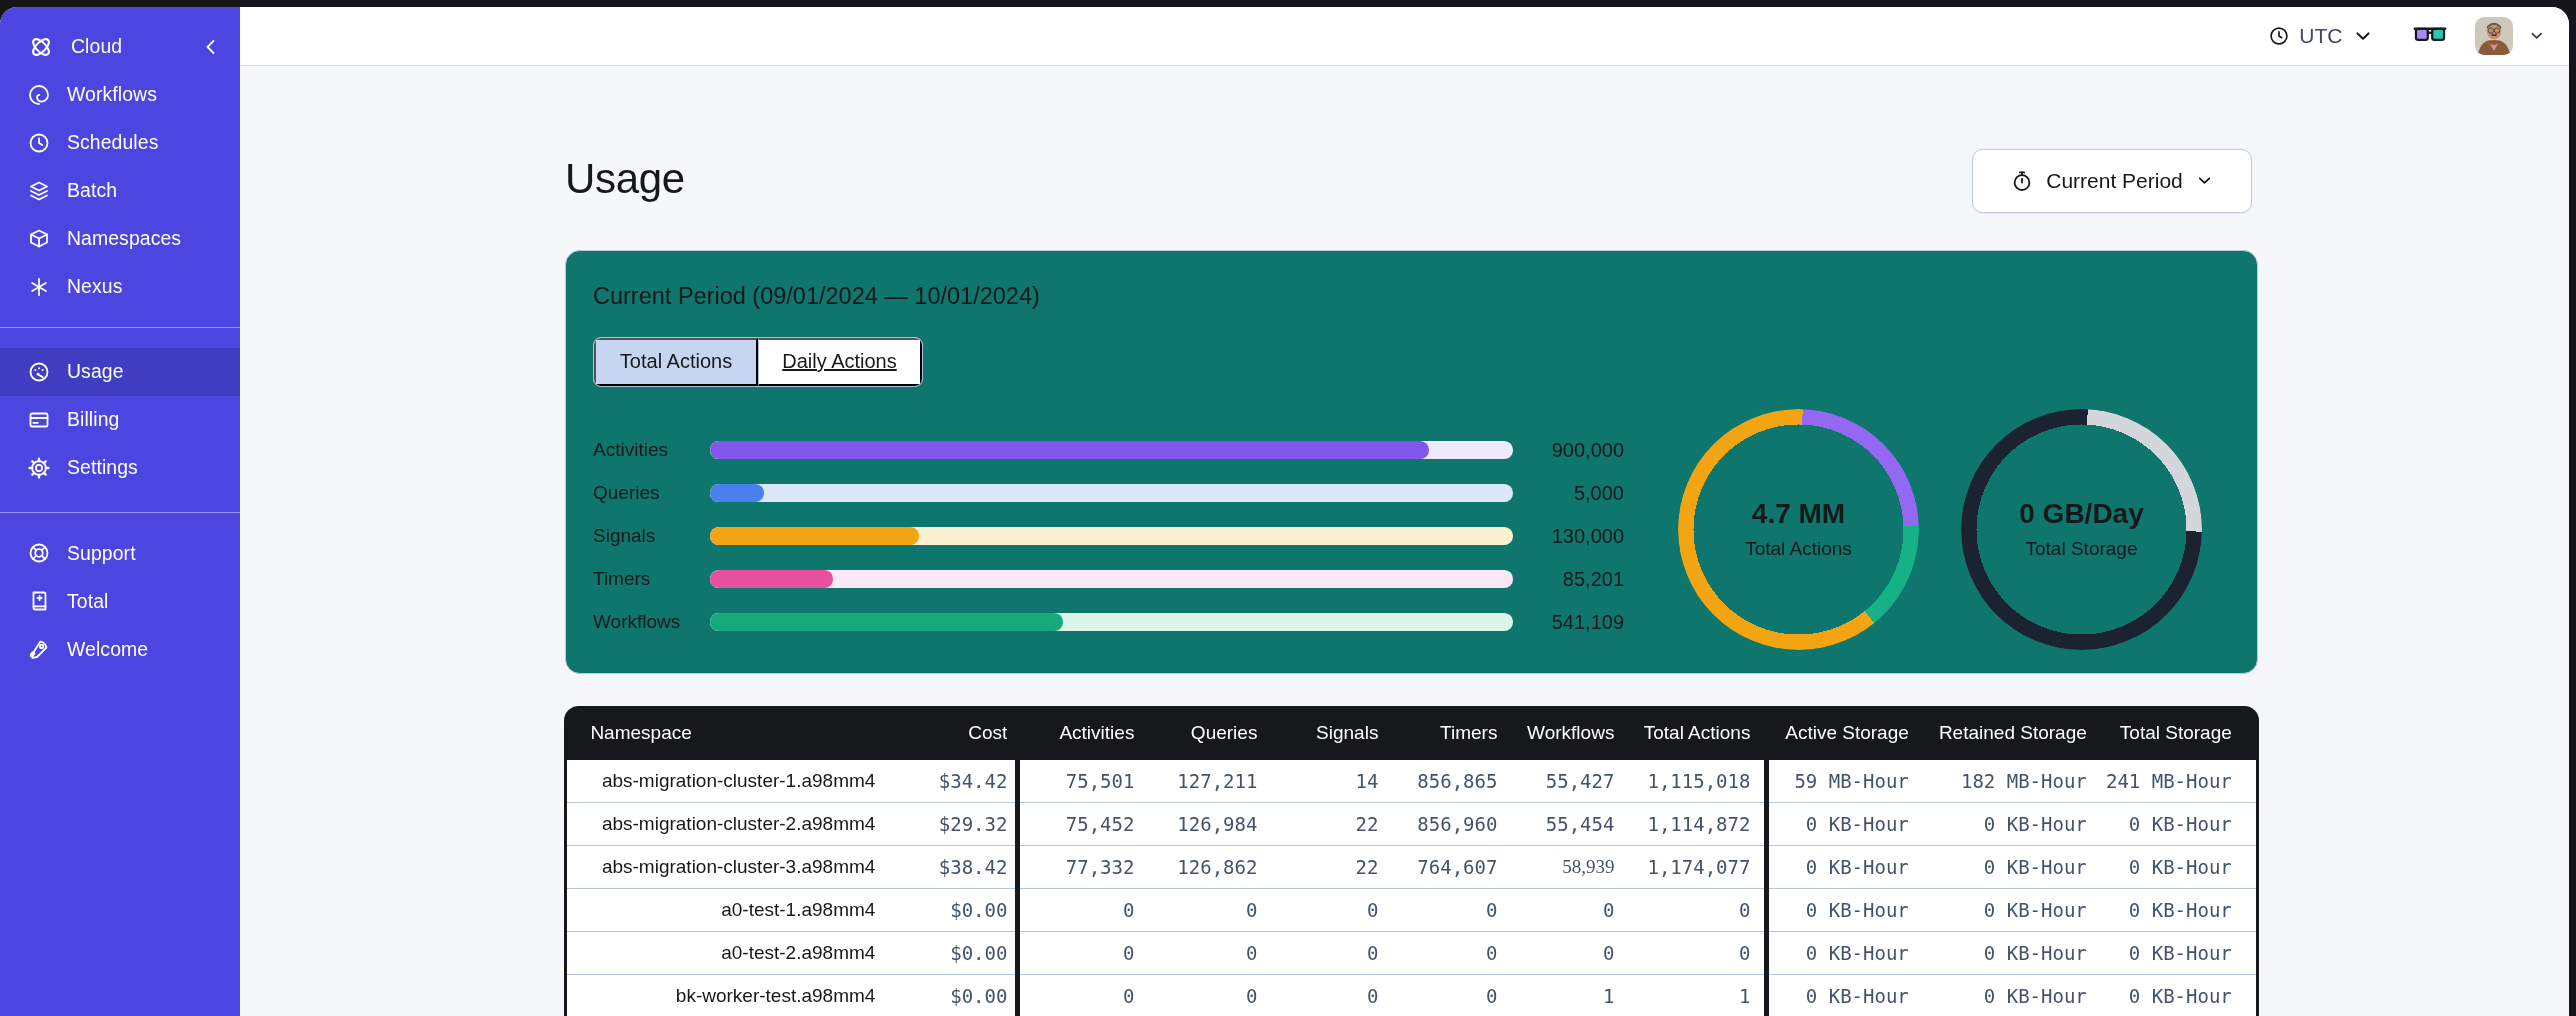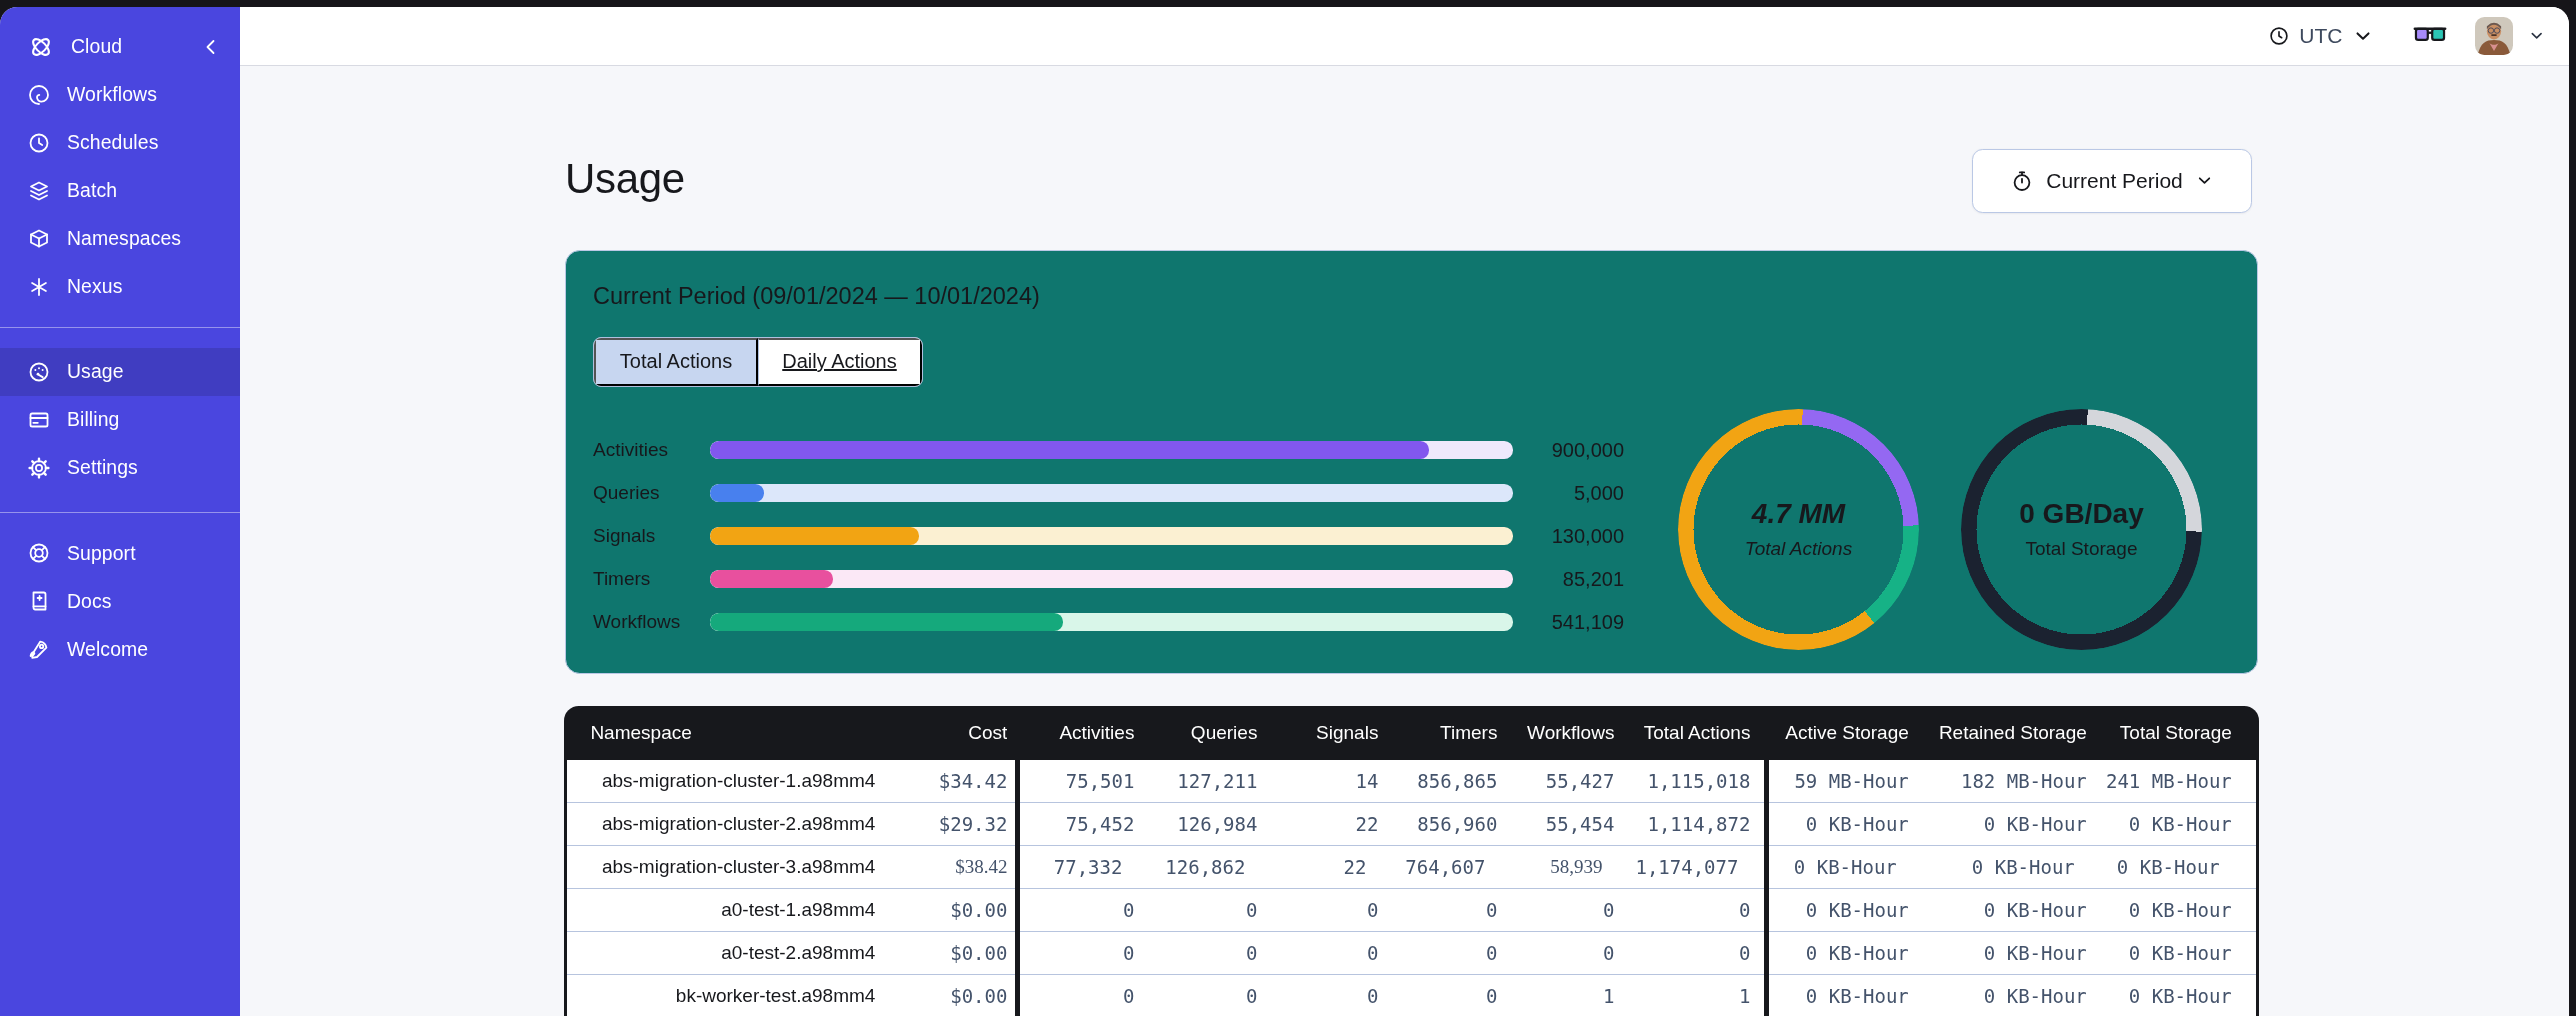--- a/index.html
+++ b/index.html
@@ -66,21 +66,21 @@
   .bar-val { margin-left:auto; font-size:20px; color:#17181C; }
 
   .donut { position:absolute; top:158px; width:241px; height:241px; }
   .donut .ring { width:100%; height:100%; border-radius:50%;
     -webkit-mask:radial-gradient(circle, transparent 105px, #000 105px);
             mask:radial-gradient(circle, transparent 105px, #000 105px); }
   .donut-center { position:absolute; inset:0; display:flex; flex-direction:column;
     align-items:center; justify-content:center; gap:8px; }
   .donut-value { font-size:28px; font-weight:600; color:#17181C; }
   .donut-sub { font-size:19px; color:#17181C; }
-  #donut-0 { left:1112px;font-style:italic; } #donut-1 { left:1395px; }
+  #donut-0 { left:1112px; } #donut-1 { left:1395px; }
 
   
   .table-card { position:absolute; left:324px; top:640px; width:1695px; height:316px;
     background:var(--c-thead,#17181C); border-radius:14.8px 14.8px 0 0; padding:0 3.4px; }
   .t-head { height:54px; display:flex; align-items:center; color:#fff; }
   .t-row { height:43px; display:flex; align-items:center; background:#fff;
     border-bottom:1.3px solid var(--c-rowline,#B7C4DE); }
   .t-cell { flex:0 0 auto; white-space:nowrap; overflow:hidden; }
   .t-head .t-cell { font-size:19px; font-weight:500; color:#fff; text-align:right; }
   .t-head .c-ns { text-align:left; }
@@ -204,21 +204,21 @@
           <span>Support</span>
         </div>
         <div class="s-row">
           <span class="icon">
             <svg viewBox="0 0 24 24" fill="none" stroke="currentColor" stroke-width="1.8" stroke-linecap="round" stroke-linejoin="round">
               <path d="M6.5 3.5 H16.8 a1.7 1.7 0 0 1 1.7 1.7 V20.5 H8.2 a1.7 1.7 0 0 1 -1.7 -1.7 Z"></path>
               <path d="M6.5 17.3 H18.5"></path>
               <path d="M10.6 9 h4 M12.6 7 v4"></path>
             </svg>
           </span>
-          <span>Docs</span>
+          <span>Total</span>
         </div>
         <div class="s-row">
           <span class="icon">
             <svg viewBox="0 0 24 24" fill="none" stroke="currentColor" stroke-width="1.8" stroke-linecap="round" stroke-linejoin="round">
               <path d="M13.3 4.6 c3.2 .5 5.6 2.9 6.1 6.1 L10 20 l-4.8 .9 .9 -4.8 Z"></path>
               <circle cx="14.6" cy="9.4" r="1.7"></circle>
               <path d="M6.4 15.2 c-1.6 .4 -2.5 2 -2.8 3.8 1.8 -.3 3.4 -1.2 3.8 -2.8"></path>
             </svg>
           </span>
           <span>Welcome</span>
@@ -385,21 +385,21 @@
               <span class="t-cell num" style="width: 121px;">22</span>
               <span class="t-cell num" style="width: 119px;">856,960</span>
               <span class="t-cell num" style="width: 117px;">55,454</span>
               <span class="t-cell num" style="width: 136px; margin-right: 17.4px;">1,114,872</span>
               <span class="t-cell num" style="width: 141px;">0 KB-Hour</span>
               <span class="t-cell num" style="width: 178px;">0 KB-Hour</span>
               <span class="t-cell num" style="width: 145px;">0 KB-Hour</span>
             </div>
             <div class="t-row">
               <span class="t-cell c-ns" style="width: 308px;"><a class="ns-link">abs-migration-cluster-3.a98mm4</a></span>
-              <span class="t-cell num" style="width: 132px;  font-family: Liberation Serif, serif;">$38.42</span>
+              <span class="t-cell num" style="width: 132px; margin-right: 12px;">$38.42</span>
               <span class="t-cell num" style="width: 115px;">77,332</span>
               <span class="t-cell num" style="width: 123px;">126,862</span>
               <span class="t-cell num" style="width: 121px;">22</span>
               <span class="t-cell num" style="width: 119px;">764,607</span>
               <span class="t-cell num" style="width: 117px; font-family: Liberation Serif, serif;">58,939</span>
               <span class="t-cell num" style="width: 136px; margin-right: 17.4px;">1,174,077</span>
               <span class="t-cell num" style="width: 141px;">0 KB-Hour</span>
               <span class="t-cell num" style="width: 178px;">0 KB-Hour</span>
               <span class="t-cell num" style="width: 145px;">0 KB-Hour</span>
             </div>

